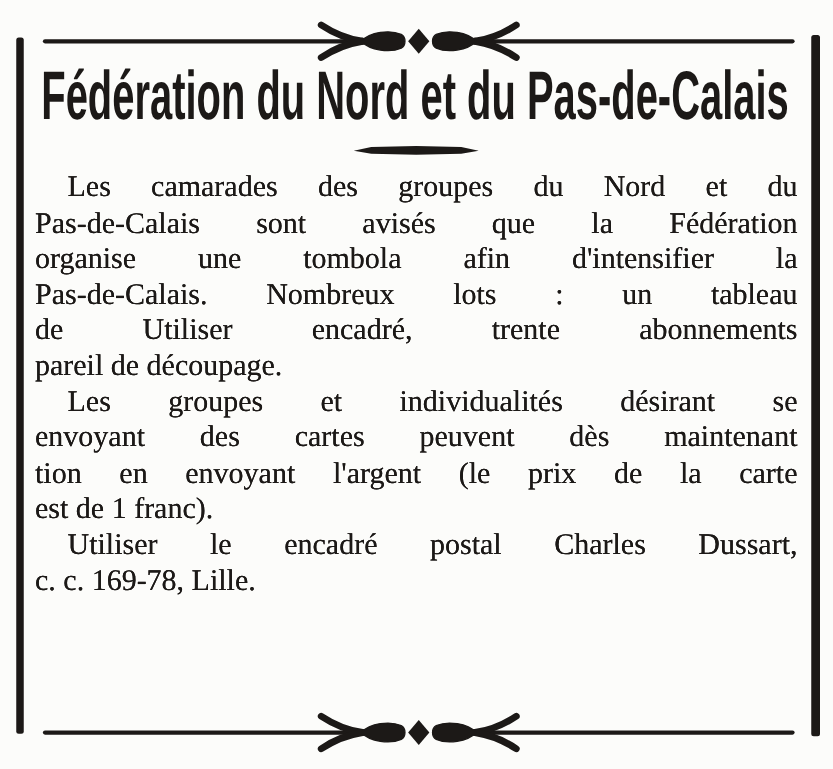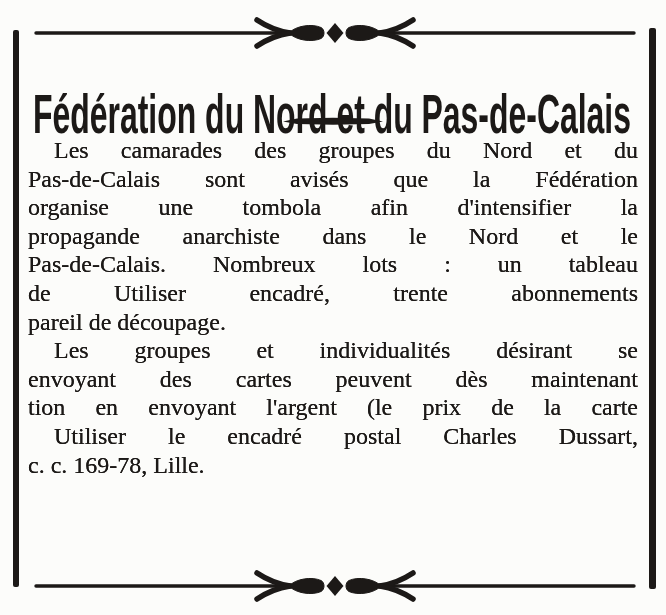--- a/index.html
+++ b/index.html
@@ -23,21 +23,21 @@
   .bar-left{left:13px;top:30px;width:6px;height:557px;border-radius:2px;}
   .bar-right{left:649px;top:28px;width:7px;height:561px;border-radius:2px;}
 
   
   .divider{position:absolute;left:33px;width:604px;height:36px;}
   .divider-top{top:15px;}
   .divider-bottom{top:568px;}
   .divider svg{display:block;}
 
   
-  .headline{position:absolute;left:31px;top:46px;width:604px;height:62px;margin-top:38px;}
+  .headline{position:absolute;left:31px;top:46px;width:604px;height:62px;}
   .headline-text{
     font-family:"Liberation Sans", sans-serif;
     font-weight:700;
     font-size:55px;
     fill:var(--ink);
   }
   .headline-underline{position:absolute;left:283px;top:112px;width:100px;height:9px;}
 
   
   .body-copy{
@@ -101,28 +101,28 @@
     <svg width="100" height="9" viewBox="0 0 100 9">
       <polygon fill="#1c1917" points="0,4.5 14,1.5 50,0.8 86,1.5 100,4.5 86,7 50,7.8 14,7"></polygon>
     </svg>
   </div>
 
   <div class="body-copy">
 
     <div class="line line-indent">Les camarades des groupes du Nord et du</div>
     <div class="line">Pas-de-Calais sont avisés que la Fédération</div>
     <div class="line">organise une tombola afin d'intensifier la</div>
-    <div class="line">propagande anarchiste dans le Nord et le</div>
     <div class="line">Pas-de-Calais. Nombreux lots : un tableau</div>
     <div class="line">de Utiliser encadré, trente abonnements</div>
     <div class="line line-last">pareil de découpage.</div>
 
     <div class="line line-indent">Les groupes et individualités désirant se</div>
     <div class="line">envoyant des cartes peuvent dès maintenant</div>
     <div class="line">tion en envoyant l'argent (le prix de la carte</div>
+    <div class="line line-last">est de 1 franc).</div>
 
     <div class="line line-indent">Utiliser le encadré postal Charles Dussart,</div>
     <div class="line line-last">c. c. 169-78, Lille.</div>
 
   </div>
 
   <div class="divider divider-bottom">
     <svg width="604" height="36" viewBox="0 0 604 36">
       <use href="#fleuron-half"></use>
       <use href="#fleuron-half" transform="translate(604,0) scale(-1,1)"></use>

